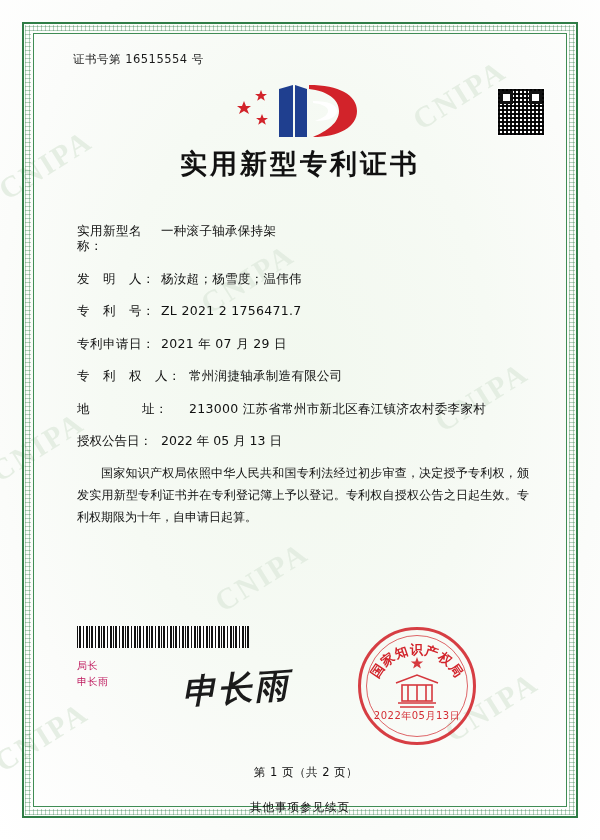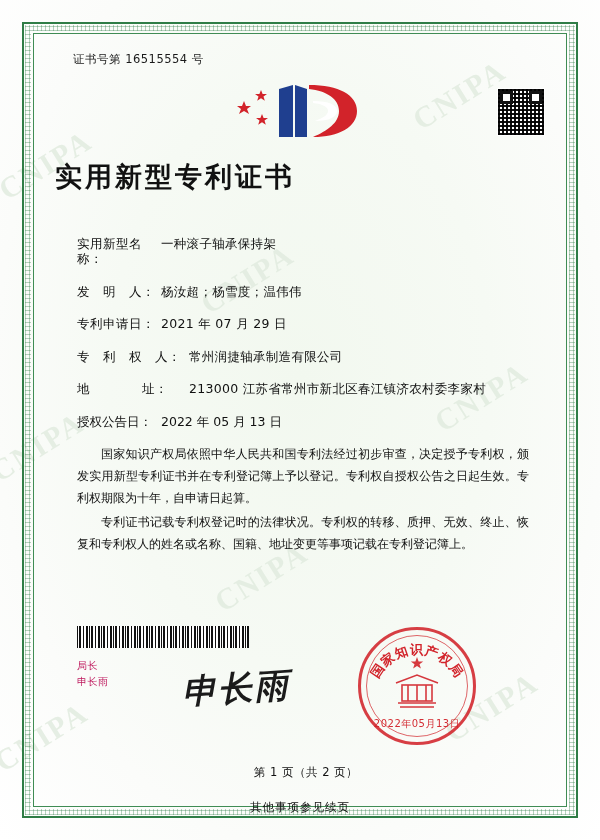--- a/index.html
+++ b/index.html
@@ -110,26 +110,27 @@
   .qr::before { left: 2px; top: 2px; }
   .qr::after { right: 2px; top: 2px; }
   .logo {
     position: relative;
     width: 130px;
     height: 62px;
     margin: 14px auto 0 auto;
   }
   .logo svg { display: block; }
   .title {
+    text-align: center;
     font-family: "DejaVu Sans", "Liberation Sans", sans-serif;
     font-weight: bold;
     font-size: 27px;
     letter-spacing: 3px;
     color: #111;
-    margin-top: 16px;
+    margin-top: 3px;
   }
   .fields {
     margin-top: 41px;
     padding-left: 22px;
     font-size: 12.5px;
     color: #111;
     line-height: 1.2;
   }
   .row {
     display: flex;
@@ -216,21 +217,21 @@
   .seal .ring2 {
     position: absolute;
     inset: 8px;
     border: 1px solid #d2232a;
     border-radius: 50%;
     opacity: .7;
   }
   .seal-date {
     position: absolute;
     left: 50%;
-    bottom: 14px;
+    bottom: 22px;
     transform: translateX(-50%);
     color: #d2232a;
     font-size: 10px;
     letter-spacing: .5px;
     white-space: nowrap;
     opacity: .95;
   }
   .seal-arc {
     position: absolute;
     inset: 0;
@@ -308,20 +309,24 @@
     <div class="fields">
       <div class="row">
         <div class="lbl">实用新型名称：</div>
         <div class="val">一种滚子轴承保持架</div>
       </div>
       <div class="row">
         <div class="lbl">发　明　人：</div>
         <div class="val">杨汝超；杨雪度；温伟伟</div>
       </div>
       <div class="row">
+        <div class="lbl">专　利　号：</div>
+        <div class="val">ZL 2021 2 1756471.7</div>
+      </div>
+      <div class="row">
         <div class="lbl">专利申请日：</div>
         <div class="val">2021 年 07 月 29 日</div>
       </div>
       <div class="row">
         <div class="lbl" style="flex:0 0 112px; width:112px;">专　利　权　人：</div>
         <div class="val">常州润捷轴承制造有限公司</div>
       </div>
       <div class="row">
         <div class="lbl" style="flex:0 0 112px; width:112px;">地　　　　址：</div>
         <div class="val">213000 江苏省常州市新北区春江镇济农村委李家村</div>
@@ -329,21 +334,20 @@
       <div class="row2">
         <div class="col-a">
           <div class="lbl-w">授权公告日：</div>
           <div>2022 年 05 月 13 日</div>
         </div>
       </div>
     </div>
 
     <div class="para">
       <p>国家知识产权局依照中华人民共和国专利法经过初步审查，决定授予专利权，颁发实用新型专利证书并在专利登记簿上予以登记。专利权自授权公告之日起生效。专利权期限为十年，自申请日起算。</p>
-      <p>专利证书记载专利权登记时的法律状况。专利权的转移、质押、无效、终止、恢复和专利权人的姓名或名称、国籍、地址变更等事项记载在专利登记簿上。</p>
     </div>
   </div>
 
   <div class="barcode"></div>
 
   <div class="sign-block">
     <div>局长</div>
     <div>申长雨</div>
   </div>
   <div class="signature">申长雨</div>

